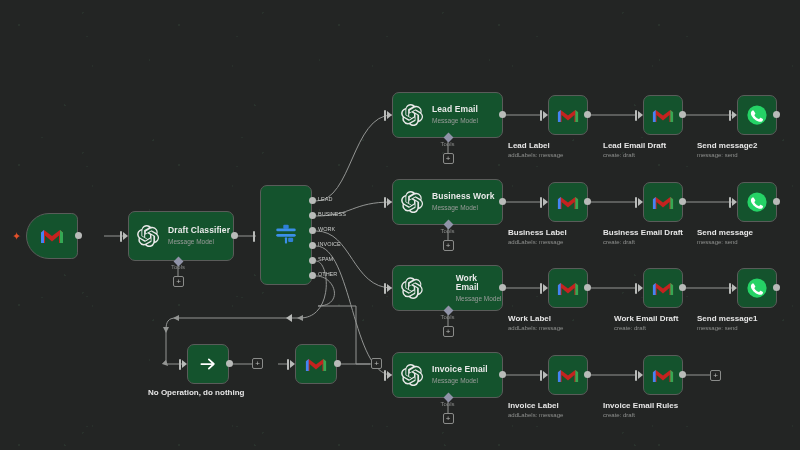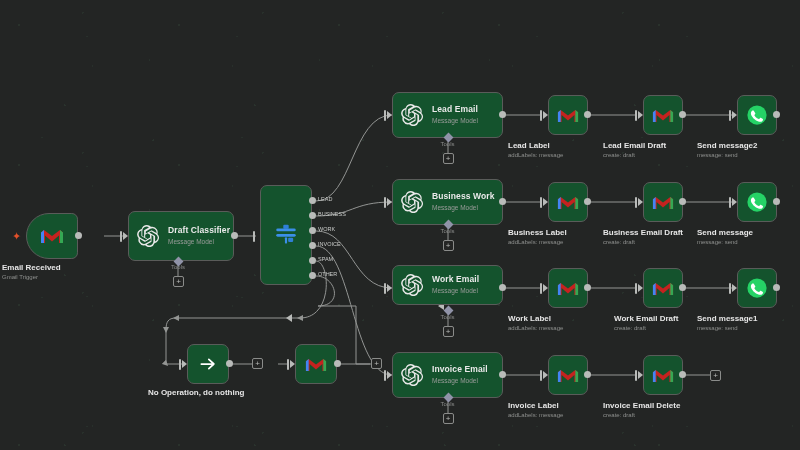--- a/index.html
+++ b/index.html
@@ -119,24 +119,20 @@
     <svg width="24" height="18" viewBox="0 0 48 36" class="gm">
       <path d="M4 32V10l20 14L44 10v22h-6V18l-14 10-14-10v14z" fill="#ffffff" opacity="0"></path>
       <path d="M2 32V11l6-5 16 12 16-12 6 5v21h-8V17L24 29 10 17v15z" fill="#c5221f"></path>
       <path d="M2 32V11l6-5v26z" fill="#4285f4"></path>
       <path d="M46 32V11l-6-5v26z" fill="#34a853"></path>
       <path d="M10 17l14 12 14-12v15h8V11L24 25 2 11v21h8z" fill="#fbbc04" opacity="0"></path>
       <path d="M10 32V17l14 12 14-12v15h-8V23l-6 5-6-5v9z" fill="#ea4335" opacity="0"></path>
     </svg>
   </div>
   <div class="port" style="left:75px;top:232px;"></div>
-  <div class="caption" style="left:2px;top:263px;width:100px;">
-    <div class="cap-title">Email Received</div>
-    <div class="cap-sub">Gmail Trigger</div>
-  </div>
 
   <div class="inbar" style="left:120px;top:231px;"></div>
   <div class="inarrow" style="left:123px;top:232px;"></div>
   <div class="node" style="left:128px;top:211px;width:106px;height:50px;padding-left:8px;">
     <svg width="22" height="22" viewBox="0 0 32 32">
       <path fill="#e8e8e8" d="M29.7 13.1a7.9 7.9 0 0 0-.7-6.5 8.1 8.1 0 0 0-8.7-3.9A8 8 0 0 0 14.4.1a8.1 8.1 0 0 0-7.7 5.6 8 8 0 0 0-5.3 3.9 8.1 8.1 0 0 0 1 9.5 7.9 7.9 0 0 0 .7 6.5 8.1 8.1 0 0 0 8.7 3.9 8 8 0 0 0 6 2.7 8.1 8.1 0 0 0 7.7-5.6 8 8 0 0 0 5.3-3.9 8.1 8.1 0 0 0-1.1-9.6zM17.8 29.9a6 6 0 0 1-3.9-1.4l.2-.1 6.5-3.7a1 1 0 0 0 .5-.9v-9.1l2.7 1.6v7.5a6 6 0 0 1-6 6.1zM4.9 24.4a6 6 0 0 1-.7-4l.2.1 6.5 3.8a1.1 1.1 0 0 0 1.1 0l7.9-4.6v3.2l-6.6 3.8a6 6 0 0 1-8.4-2.3zM3.2 10.6a6 6 0 0 1 3.2-2.6v7.6a1 1 0 0 0 .5.9l7.9 4.5-2.7 1.6-6.6-3.8a6 6 0 0 1-2.3-8.2zm22.6 5.2L17.9 11l2.7-1.5 6.6 3.8a6 6 0 0 1-.9 10.8v-7.6a1 1 0 0 0-.5-.7zm2.7-4-.2-.1-6.5-3.8a1 1 0 0 0-1.1 0l-7.9 4.6V9.3l6.6-3.8a6 6 0 0 1 8.9 6.3zM10.4 17.3 7.7 15.7V8.2a6 6 0 0 1 9.8-4.6l-.2.1-6.5 3.7a1 1 0 0 0-.5.9zm1.5-3.2 3.5-2 3.5 2v4.1l-3.5 2-3.5-2z"></path>
     </svg>
     <div class="ntext" style="margin-left:9px;">
       <div class="ntitle">Draft Classifier</div>
       <div class="nsub">Message Model</div>
@@ -306,21 +302,21 @@
           <path d="M11.5 10.2c-.3-.7-.6-.7-.9-.7h-.8c-.3 0-.8.1-1.2.6s-1.5 1.5-1.5 3.6 1.6 4.2 1.8 4.5 3 4.8 7.4 6.6c3.7 1.4 4.4 1.1 5.2 1.1s2.6-1 2.9-2 .4-1.9.3-2.1-.3-.3-.7-.5l-2.6-1.3c-.4-.1-.7-.2-.9.2l-1.3 1.6c-.2.3-.4.3-.8.1s-1.9-.7-3.6-2.2c-1.3-1.2-2.2-2.7-2.5-3.1s0-.7.2-.9l.6-.7c.2-.2.3-.4.4-.7s.1-.5 0-.7z" fill="#ffffff"></path>
         </svg>
       </div>
       <div class="port" style="left:773px;top:198px;"></div>
       <div class="caption" style="left:697px;top:228px;width:120px;">
         <div class="cap-title">Send message</div>
         <div class="cap-sub">message: send</div>
       </div>
       <div class="inbar" style="left:384px;top:283px;"></div>
       <div class="inarrow" style="left:387px;top:284px;"></div>
-      <div class="node" style="left:392px;top:265px;width:111px;height:40px;padding-left:8px;">
+      <div class="node" style="left:392px;top:265px;width:111px;height:46px;padding-left:8px;gap:24px;">
         <svg width="22" height="22" viewBox="0 0 32 32">
           <path fill="#e8e8e8" d="M29.7 13.1a7.9 7.9 0 0 0-.7-6.5 8.1 8.1 0 0 0-8.7-3.9A8 8 0 0 0 14.4.1a8.1 8.1 0 0 0-7.7 5.6 8 8 0 0 0-5.3 3.9 8.1 8.1 0 0 0 1 9.5 7.9 7.9 0 0 0 .7 6.5 8.1 8.1 0 0 0 8.7 3.9 8 8 0 0 0 6 2.7 8.1 8.1 0 0 0 7.7-5.6 8 8 0 0 0 5.3-3.9 8.1 8.1 0 0 0-1.1-9.6zM17.8 29.9a6 6 0 0 1-3.9-1.4l.2-.1 6.5-3.7a1 1 0 0 0 .5-.9v-9.1l2.7 1.6v7.5a6 6 0 0 1-6 6.1zM4.9 24.4a6 6 0 0 1-.7-4l.2.1 6.5 3.8a1.1 1.1 0 0 0 1.1 0l7.9-4.6v3.2l-6.6 3.8a6 6 0 0 1-8.4-2.3zM3.2 10.6a6 6 0 0 1 3.2-2.6v7.6a1 1 0 0 0 .5.9l7.9 4.5-2.7 1.6-6.6-3.8a6 6 0 0 1-2.3-8.2zm22.6 5.2L17.9 11l2.7-1.5 6.6 3.8a6 6 0 0 1-.9 10.8v-7.6a1 1 0 0 0-.5-.7zm2.7-4-.2-.1-6.5-3.8a1 1 0 0 0-1.1 0l-7.9 4.6V9.3l6.6-3.8a6 6 0 0 1 8.9 6.3zM10.4 17.3 7.7 15.7V8.2a6 6 0 0 1 9.8-4.6l-.2.1-6.5 3.7a1 1 0 0 0-.5.9zm1.5-3.2 3.5-2 3.5 2v4.1l-3.5 2-3.5-2z"></path>
         </svg>
         <div class="ntext" style="margin-left:9px;">
           <div class="ntitle">Work Email</div>
           <div class="nsub">Message Model</div>
         </div>
       </div>
       <div class="port" style="left:499px;top:284px;"></div>
       <div class="diamond" style="left:444.5px;top:307px;"></div>
@@ -400,18 +396,18 @@
       <div class="inarrow" style="left:638px;top:371px;"></div>
       <div class="node sq" style="left:643px;top:355px;width:40px;height:40px;">
         <svg width="22" height="17" viewBox="0 0 48 36">
           <path d="M2 32V11l6-5 16 12 16-12 6 5v21h-8V17L24 29 10 17v15z" fill="#c5221f"></path>
           <path d="M2 32V11l6-5v26z" fill="#4285f4"></path>
           <path d="M46 32V11l-6-5v26z" fill="#34a853"></path>
         </svg>
       </div>
       <div class="port" style="left:679px;top:371px;"></div>
       <div class="caption" style="left:603px;top:401px;width:120px;">
-        <div class="cap-title">Invoice Email Delete</div>
+        <div class="cap-title">Invoice Email Rules</div>
         <div class="cap-sub">create: draft</div>
       </div>
       <div class="plusbox" style="left:710px;top:370px;">+</div>
     </div>
 </div>
 
 </body></html>

